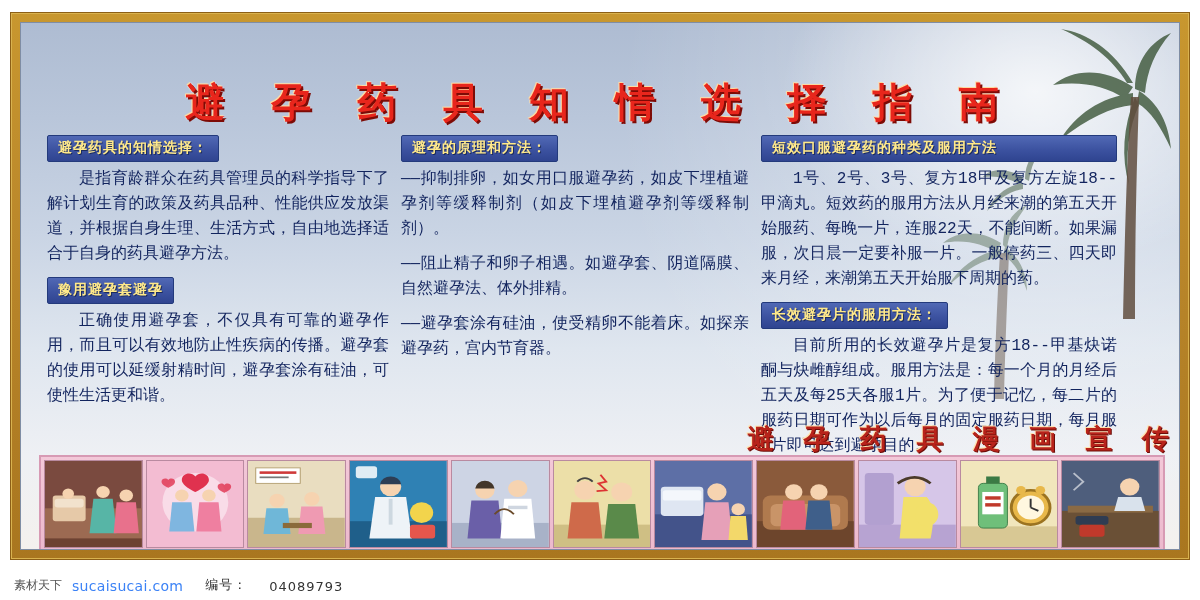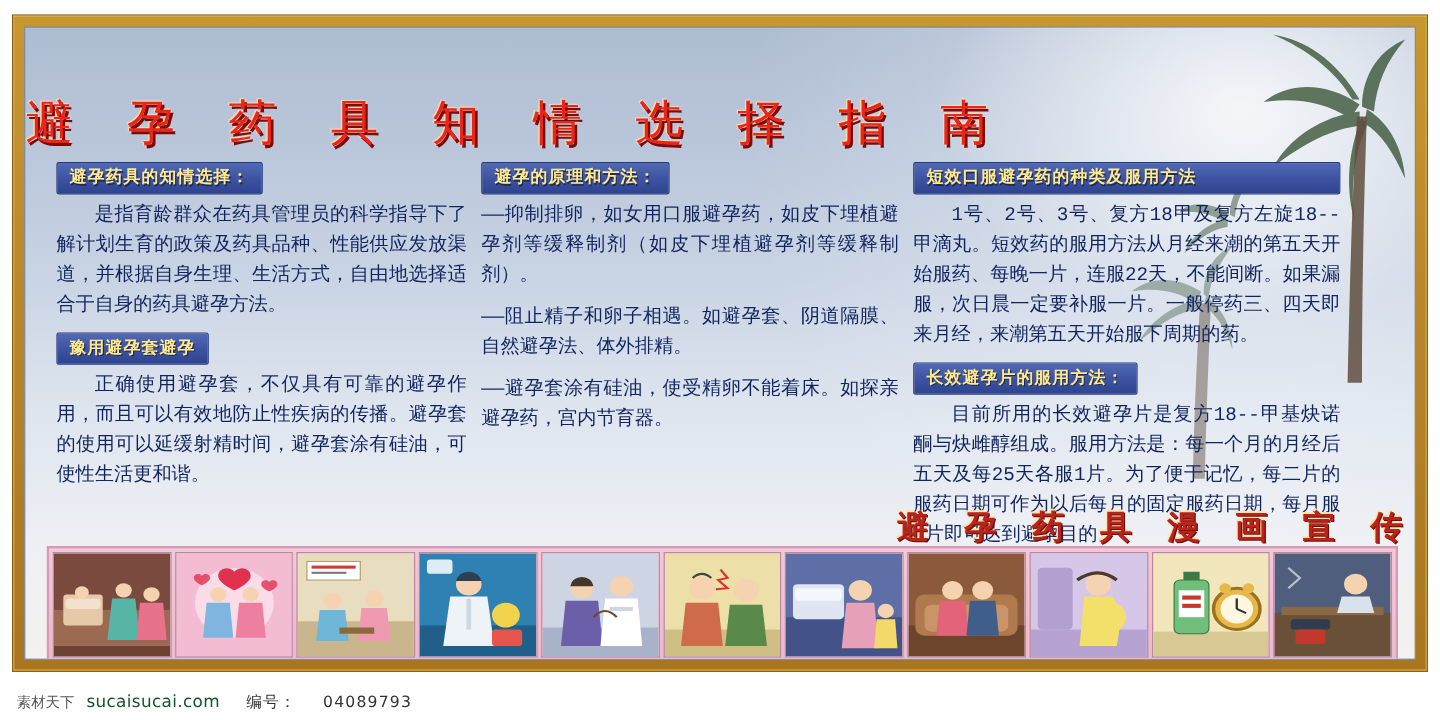--- a/index.html
+++ b/index.html
@@ -48,22 +48,23 @@
     position: absolute;
     pointer-events: none;
     opacity: .85;
   }
   .palm svg { display:block; }
 
   
   .main-title {
     position: absolute;
     left: 0; right: 0; top: 52px;
+    text-align: center;
     font-size: 40px;
-    font-weight: normal;
+    font-weight: bold;
     letter-spacing: 16px;
     color: #e8261c;
     text-shadow:
       2px 2px 0 #7d0b06,
       -1px -1px 0 #ffd9a0,
       0 0 2px #ffffff;
     font-family: "DejaVu Sans", "Liberation Sans", sans-serif;
     white-space: nowrap;
   }
 
@@ -136,27 +137,27 @@
     border: 1px solid #b98aa0;
     overflow: hidden;
   }
   .cell svg { display:block; width:100%; height:100%; }
 
   
   .footer {
     position: absolute;
     left: 14px; bottom: 6px;
     display: flex;
-    align-items: center;
+    align-items: flex-end;
     gap: 10px;
     font-size: 13px;
     color: #3b3b3b;
   }
   .footer .brand { font-size: 12px; color: #555; }
-  .footer .site { font-size: 14px; color: #14532d; letter-spacing: .3px; }
+  .footer .site { font-size: 14px; color: #3b82f6; letter-spacing: .3px; }
   .footer .code { font-size: 13px; color: #333; letter-spacing: 1px; margin-left: 12px; }
 </style>
 </head>
 <body>
 
 <div id="page">
   <div class="board-frame">
     <div class="board-inner">
 
       <div class="sky-glow"></div>

